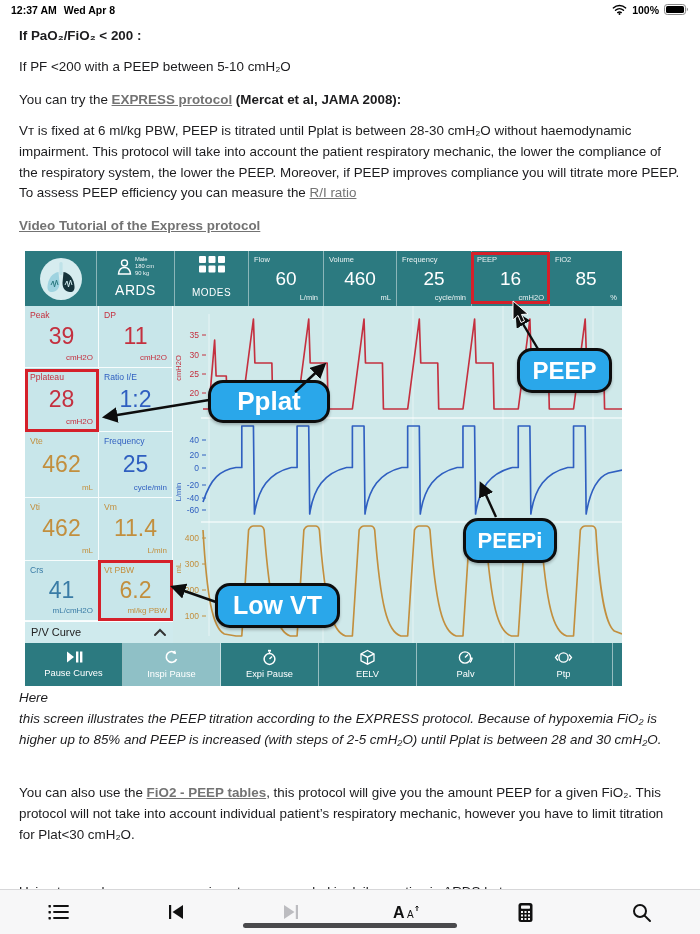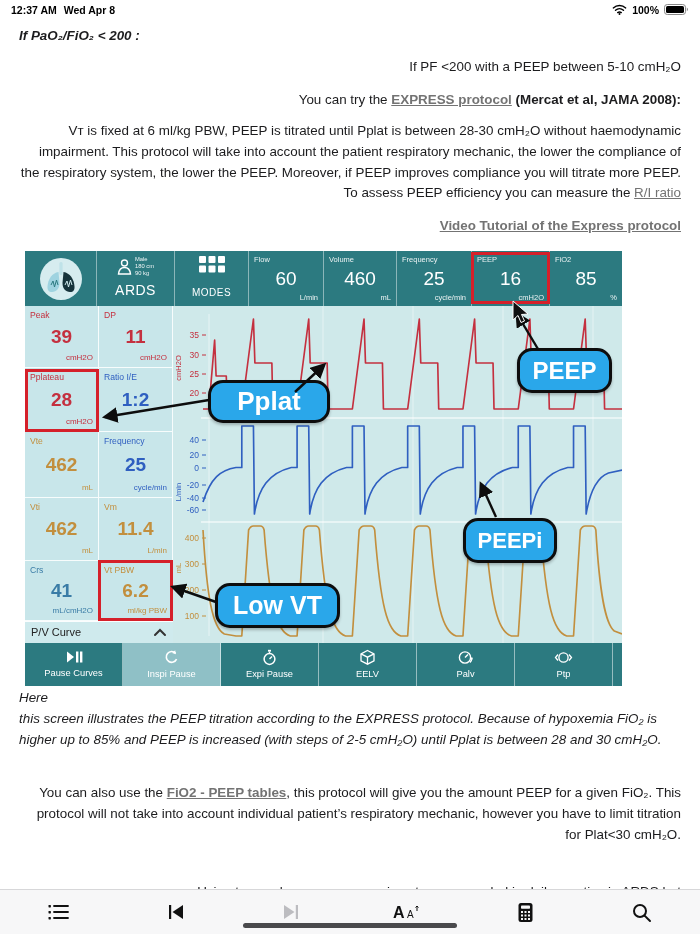--- a/index.html
+++ b/index.html
@@ -11,22 +11,22 @@
     color:#1c1c1e;
   }
   
   .statusbar { position:absolute; top:0; left:0; right:0; height:20px;
     display:flex; justify-content:space-between; align-items:center;
     padding:0 11px; font-size:10.5px; font-weight:700; color:#000; }
   .sb-left { display:flex; gap:7px; }
   .sb-right { display:flex; align-items:center; gap:5px; }
   
   .article { position:absolute; top:22px; left:0; right:0; padding:0 19px; font-size:13.4px; line-height:1.56; }
-  .heading { font-weight:700; font-style:italic; margin-top:4px; }
-  .para { margin-top:10px;text-align:right; }
+  .heading { font-weight:700; margin-top:4px; }
+  .para { margin-top:10px; }
   .p2 { margin-top:12px; }
   .bold { font-weight:700; }
   a.lnk { color:#737373; text-decoration:underline; cursor:pointer; }
   a.lnk.b { font-weight:700; }
   .caption-first { text-align:left; padding-right:21px; font-style:italic; margin-top:0px; }
   .caption-rest { font-style:italic; margin-top:0px; }
   .p5 { margin-top:32px; }
   .p6 { margin-top:36px; }
   .swipe-hint { margin-top:20px; text-align:center; font-size:10px; font-weight:400; color:#111; }
   
@@ -46,21 +46,21 @@
   .t-label { position:absolute; top:3px; left:5px; font-size:7.5px; opacity:.9; }
   .t-value { font-size:19px; font-weight:400; }
   .t-unit { position:absolute; bottom:3px; right:5px; font-size:7.5px; opacity:.9; }
   
   .sim-panel { position:absolute; left:0; top:55px; width:168px; height:315px;
     display:grid; grid-template-columns:74px 74px; grid-template-rows:62px 64px 66px 63px 60px;
     background:#c8e6ea; }
   .mcell { position:relative; border-right:1.5px solid rgba(255,255,255,.85); border-bottom:1.5px solid rgba(255,255,255,.85);
     display:flex; align-items:center; justify-content:center; }
   .mlabel { position:absolute; top:3px; left:5px; font-size:8.6px; }
-  .mvalue { font-size:19px;font-weight:bold; }
+  .mvalue { font-size:23px; }
   .munit { position:absolute; bottom:3px; right:5px; font-size:8px; }
   .c-red { color:#c4303f; } .c-blue { color:#2f5fc0; } .c-org { color:#c28f3e; } .c-crs { color:#3a7ca6; }
   .pv-row { position:absolute; left:0; top:370px; width:148px; height:22px; background:#cfeaed;
     border-top:1.5px solid rgba(255,255,255,.9); display:flex; align-items:center; justify-content:space-between;
     padding:0 6px; font-size:11px; color:#222; }
   
   .sim-chart { position:absolute; left:148px; top:55px; width:449px; height:337px; }
   
   .redbox { position:absolute; border:3px solid #d5202a; pointer-events:none; }
   .rb-peep { left:446px; top:1px; width:79px; height:52px; }

